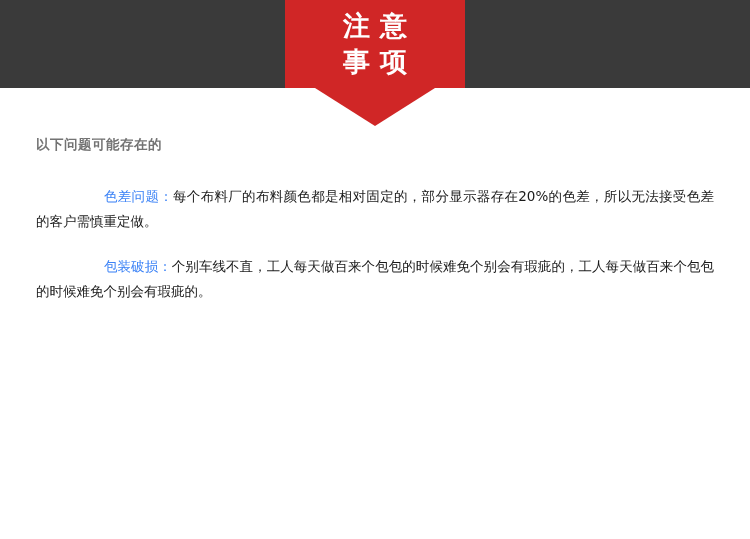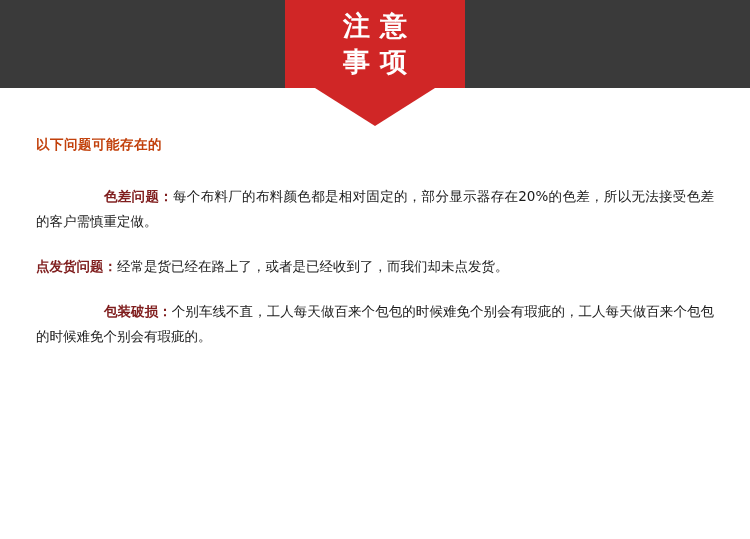--- a/index.html
+++ b/index.html
@@ -74,39 +74,39 @@
     border-top: 38px solid #d02626;
   }
 
   
   .content {
     position: relative;
     padding: 48px 36px 0 36px;
     box-sizing: border-box;
   }
   .notice-head {
-    color: #c2410c;
+    color: #737373;
     font-size: 13.5px;
     font-weight: bold;
     letter-spacing: 0.5px;
     margin: 0 0 30px 0;
     font-family: "DejaVu Sans", "Liberation Sans", sans-serif;
   }
   .item {
     display: block;
     font-size: 13.5px;
     color: #1a1a1a;
     line-height: 1.85;
     margin-bottom: 20px;
     font-family: "DejaVu Sans", "Liberation Sans", sans-serif;
     text-align: justify;
   }
   .item .label {
-    font-weight: bold;
-    color: #7f1d1d;
+    font-weight: normal;
+    color: #3b82f6;
   }
   .item .text {
     font-weight: normal;
     color: #1a1a1a;
   }
   .item-inner {
     padding-left: 0;
     text-indent: 0;
   }
   .hanging {
@@ -136,22 +136,19 @@
   <div class="content">
 
     <div class="notice-head">以下问题可能存在的</div>
 
     <div class="item">
       <span class="item-inner hanging"><span class="label">色差问题：</span><span class="text">每个布料厂的布料颜色都是相对固定的，部分显示器存在20%的色差，所以无法接受色差的客户需慎重定做。</span></span>
     </div>
 
 
 
-    <div class="item">
-      <span class="item-inner"><span class="label">点发货问题：</span><span class="text">经常是货已经在路上了，或者是已经收到了，而我们却未点发货。</span></span>
-    </div>
 
     <div class="item">
       <span class="item-inner hanging"><span class="label">包装破损：</span><span class="text">个别车线不直，工人每天做百来个包包的时候难免个别会有瑕疵的，工人每天做百来个包包的时候难免个别会有瑕疵的。</span></span>
     </div>
 
   </div>
 </div>
 
 </body></html>

